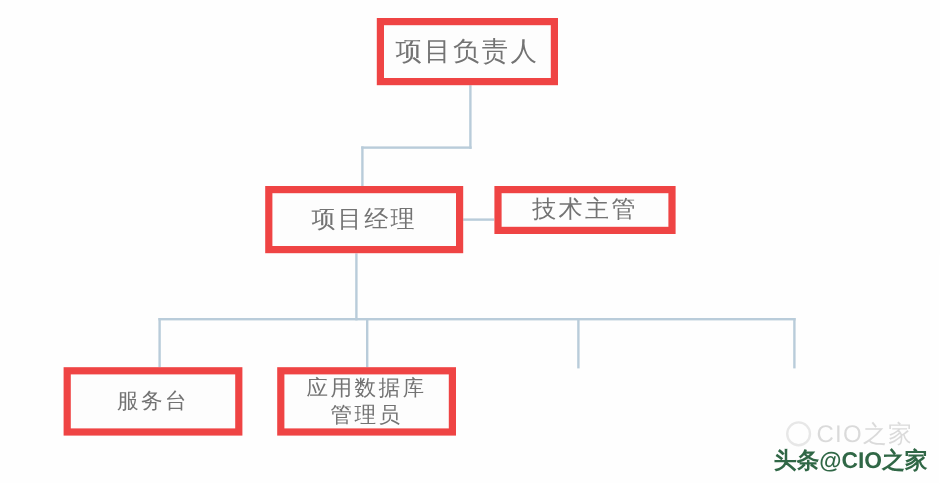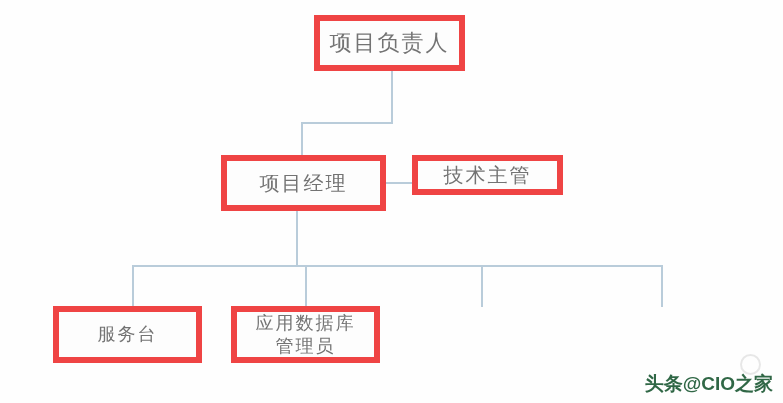--- a/index.html
+++ b/index.html
@@ -144,16 +144,17 @@
 
   <div class="node n-leaf n-leaf-1">
     <span class="node-label">应用数据库
 管理员</span>
   </div>
 
 
 
   <div class="wm-ghost">
     <span class="wm-ghost-mark"></span>
+    <span>CIO之家</span>
   </div>
   <div class="wm-text">头条@CIO之家</div>
 
 </div>
 
 </body></html>

